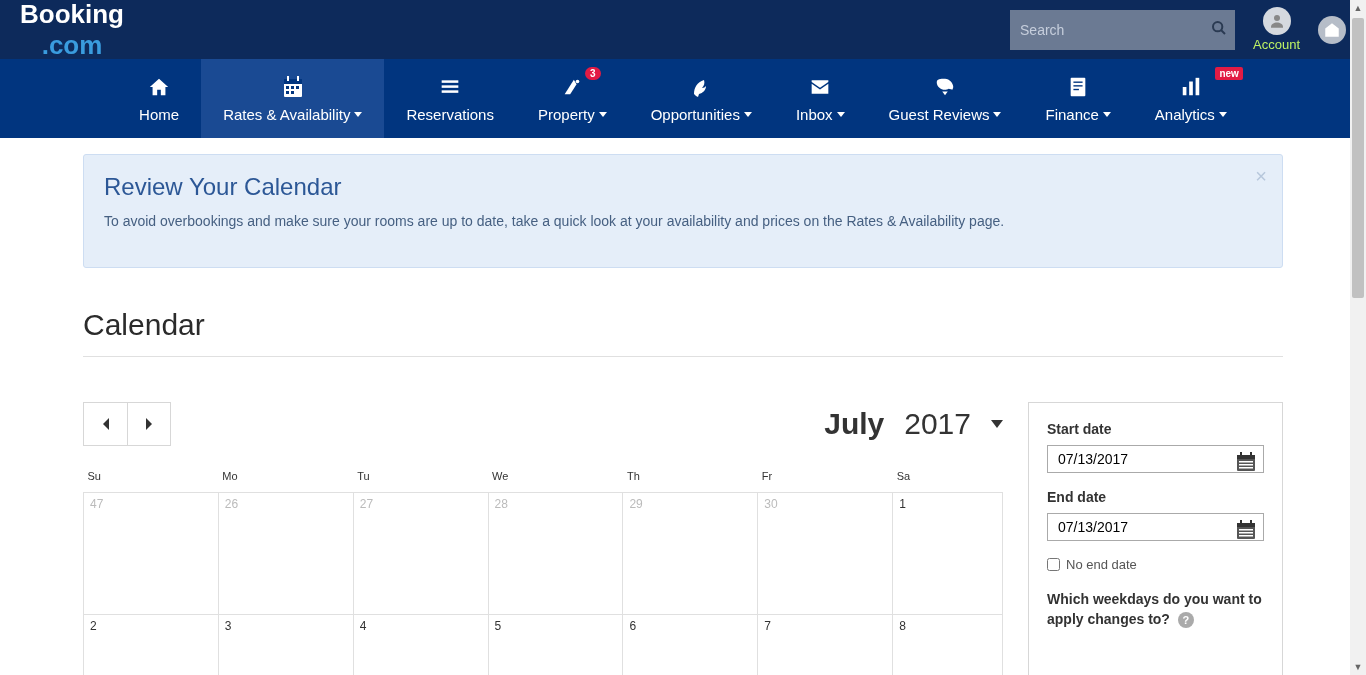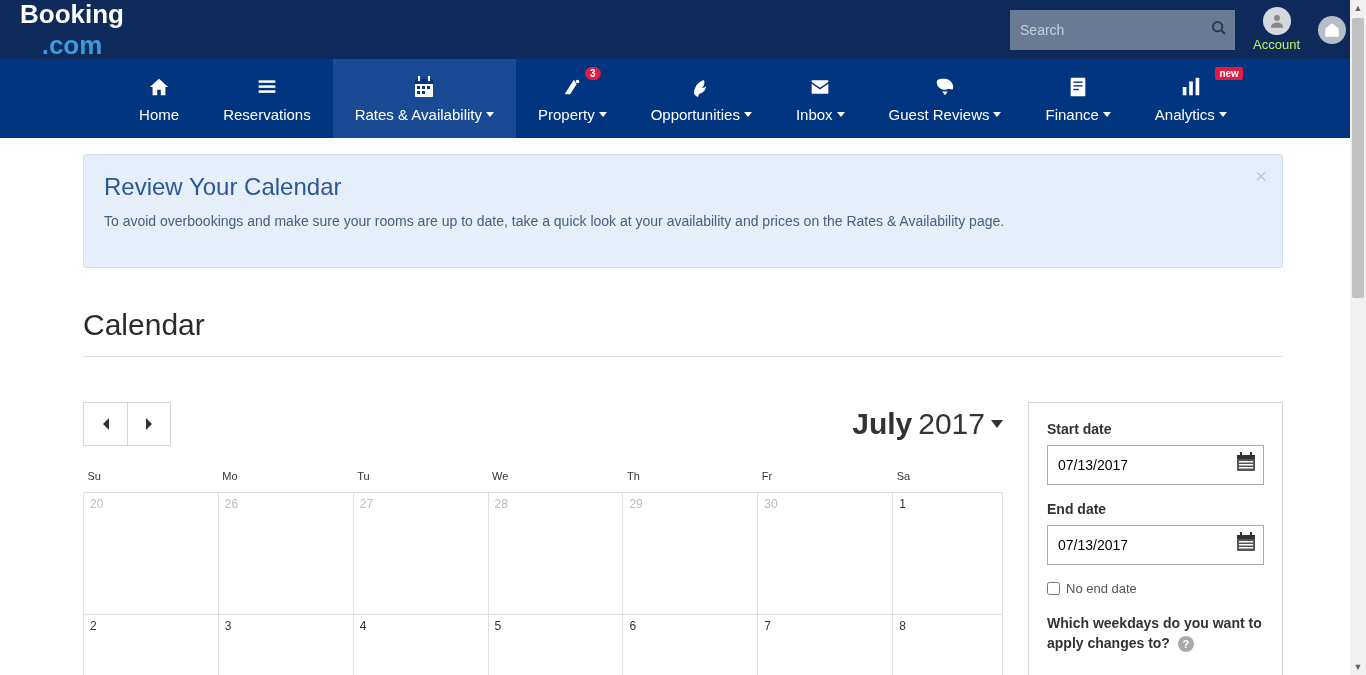--- a/index.html
+++ b/index.html
@@ -41,33 +41,33 @@
 .hr { border: none; border-top: 1px solid #e0e0e0; margin-bottom: 45px; }
 
 .cal-wrap { display: flex; gap: 25px; }
 .cal-main { flex: 1; }
 .cal-side { width: 255px; border: 1px solid #d7d7d7; padding: 18px; }
 
 .cal-head { display: flex; align-items: center; justify-content: space-between; margin-bottom: 18px; }
 .nav-arrows { display: flex; }
 .arrow-btn { width: 44px; height: 44px; border: 1px solid #d7d7d7; background: #fff; display: flex; align-items: center; justify-content: center; cursor: pointer; font-size: 16px; color: #333; }
 .arrow-btn:first-child { border-right: none; }
-.month-label { font-size: 30px; color: #333; display: flex; align-items: center; gap: 6px; cursor: pointer; }
+.month-label { font-size: 30px; color: #333; display: flex; align-items: center; gap: 20px; cursor: pointer; }
 .month-label .m { font-weight: 700; }
 .month-label .y { font-weight: 300; }
 .month-caret { width: 0; height: 0; border-left: 6px solid transparent; border-right: 6px solid transparent; border-top: 8px solid #333; }
 
 .cal-grid { border-collapse: collapse; width: 100%; }
 .cal-grid th { text-align: left; font-weight: 400; color: #333; font-size: 11px; padding: 6px 4px 10px; }
 .cal-grid td { border: 1px solid #e0e0e0; height: 122px; vertical-align: top; padding: 4px 6px; font-size: 12px; color: #333; }
 .cal-grid td.muted { color: #bbb; }
 
 .side-label { font-weight: 700; font-size: 14px; margin-bottom: 8px; color: #333; }
 .date-input-wrap { position: relative; margin-bottom: 16px; }
-.date-input { width: 100%; height: 40px; border: 1px solid #aaa; padding: 0 36px 0 10px; font-size: 14px; }
+.date-input { width: 100%; height: 28px; border: 1px solid #aaa; padding: 0 36px 0 10px; font-size: 14px; }
 .date-icon { position: absolute; right: 6px; top: 5px; color: #555; }
 .checkbox-row { display: flex; align-items: center; gap: 6px; font-size: 13px; color: #555; margin-bottom: 18px; }
 .side-q { font-weight: 700; font-size: 14px; color: #333; line-height: 1.4; }
 .help-icon { display: inline-flex; width: 16px; height: 16px; background: #aaa; color: #fff; border-radius: 50%; align-items: center; justify-content: center; font-size: 11px; margin-left: 4px; }
 
 .scrollbar { position: fixed; right: 0; top: 0; width: 16px; height: 675px; background: #f1f1f1; }
 .scrollbar-thumb { position: absolute; right: 2px; top: 18px; width: 12px; height: 280px; background: #c1c1c1; border-radius: 2px; }
 .scrollbar-arrow { position: absolute; width: 16px; height: 16px; display: flex; align-items: center; justify-content: center; font-size: 9px; color: #666; }
 .scrollbar-arrow.up { top: 0; }
 .scrollbar-arrow.down { bottom: 0; }
@@ -114,52 +114,52 @@
     <div class="nav-icon">
           <svg width="26" height="22" viewBox="0 0 24 24">
             <path d="M12 3l10 9h-3v9h-5v-6h-4v6H5v-9H2z"></path>
           </svg>
         </div>
     <div class="nav-label">
       <span>Home</span>
 
     </div>
       </div>
-      <div class="nav-item">
-
-    <div class="nav-icon">
-          <svg width="22" height="20" viewBox="0 0 24 24">
-            <rect x="2" y="4" width="20" height="3"></rect>
-            <rect x="2" y="10" width="20" height="3"></rect>
-            <rect x="2" y="16" width="20" height="3"></rect>
-          </svg>
-        </div>
-    <div class="nav-label">
-      <span>Reservations</span>
-
-    </div>
-      </div>
       <div class="nav-item active">
 
     <div class="nav-icon">
           <svg width="26" height="24" viewBox="0 0 24 24">
             <rect x="3" y="4" width="18" height="18" rx="1"></rect>
             <rect x="3" y="4" width="18" height="5" fill="#01357f"></rect>
             <rect x="6" y="1" width="2" height="5"></rect>
             <rect x="16" y="1" width="2" height="5"></rect>
             <rect x="5" y="11" width="3" height="3" fill="#01357f"></rect>
             <rect x="10" y="11" width="3" height="3" fill="#01357f"></rect>
             <rect x="15" y="11" width="3" height="3" fill="#01357f"></rect>
             <rect x="5" y="16" width="3" height="3" fill="#01357f"></rect>
             <rect x="10" y="16" width="3" height="3" fill="#01357f"></rect>
           </svg>
         </div>
     <div class="nav-label">
       <span>Rates &amp; Availability</span>
       <span class="caret"></span>
+    </div>
+      </div>
+      <div class="nav-item">
+
+    <div class="nav-icon">
+          <svg width="22" height="20" viewBox="0 0 24 24">
+            <rect x="2" y="4" width="20" height="3"></rect>
+            <rect x="2" y="10" width="20" height="3"></rect>
+            <rect x="2" y="16" width="20" height="3"></rect>
+          </svg>
+        </div>
+    <div class="nav-label">
+      <span>Reservations</span>
+
     </div>
       </div>
       <div class="nav-item">
     <span class="badge-red badge-num">3</span>
     <div class="nav-icon">
           <svg width="22" height="22" viewBox="0 0 24 24">
             <path d="M4 20L14 4l3 5-7 11z"></path>
             <circle cx="18" cy="6" r="2"></circle>
           </svg>
         </div>
@@ -275,21 +275,21 @@
               <th>Mo</th>
               <th>Tu</th>
               <th>We</th>
               <th>Th</th>
               <th>Fr</th>
               <th>Sa</th>
             </tr>
           </thead>
         <tbody id="cal-body">
             <tr>
-              <td class="muted">20</td>
+              <td class="muted">47</td>
               <td class="muted">26</td>
               <td class="muted">27</td>
               <td class="muted">28</td>
               <td class="muted">29</td>
               <td class="muted">30</td>
               <td>1</td>
             </tr>
             <tr>
               <td>2</td>
               <td>3</td>

